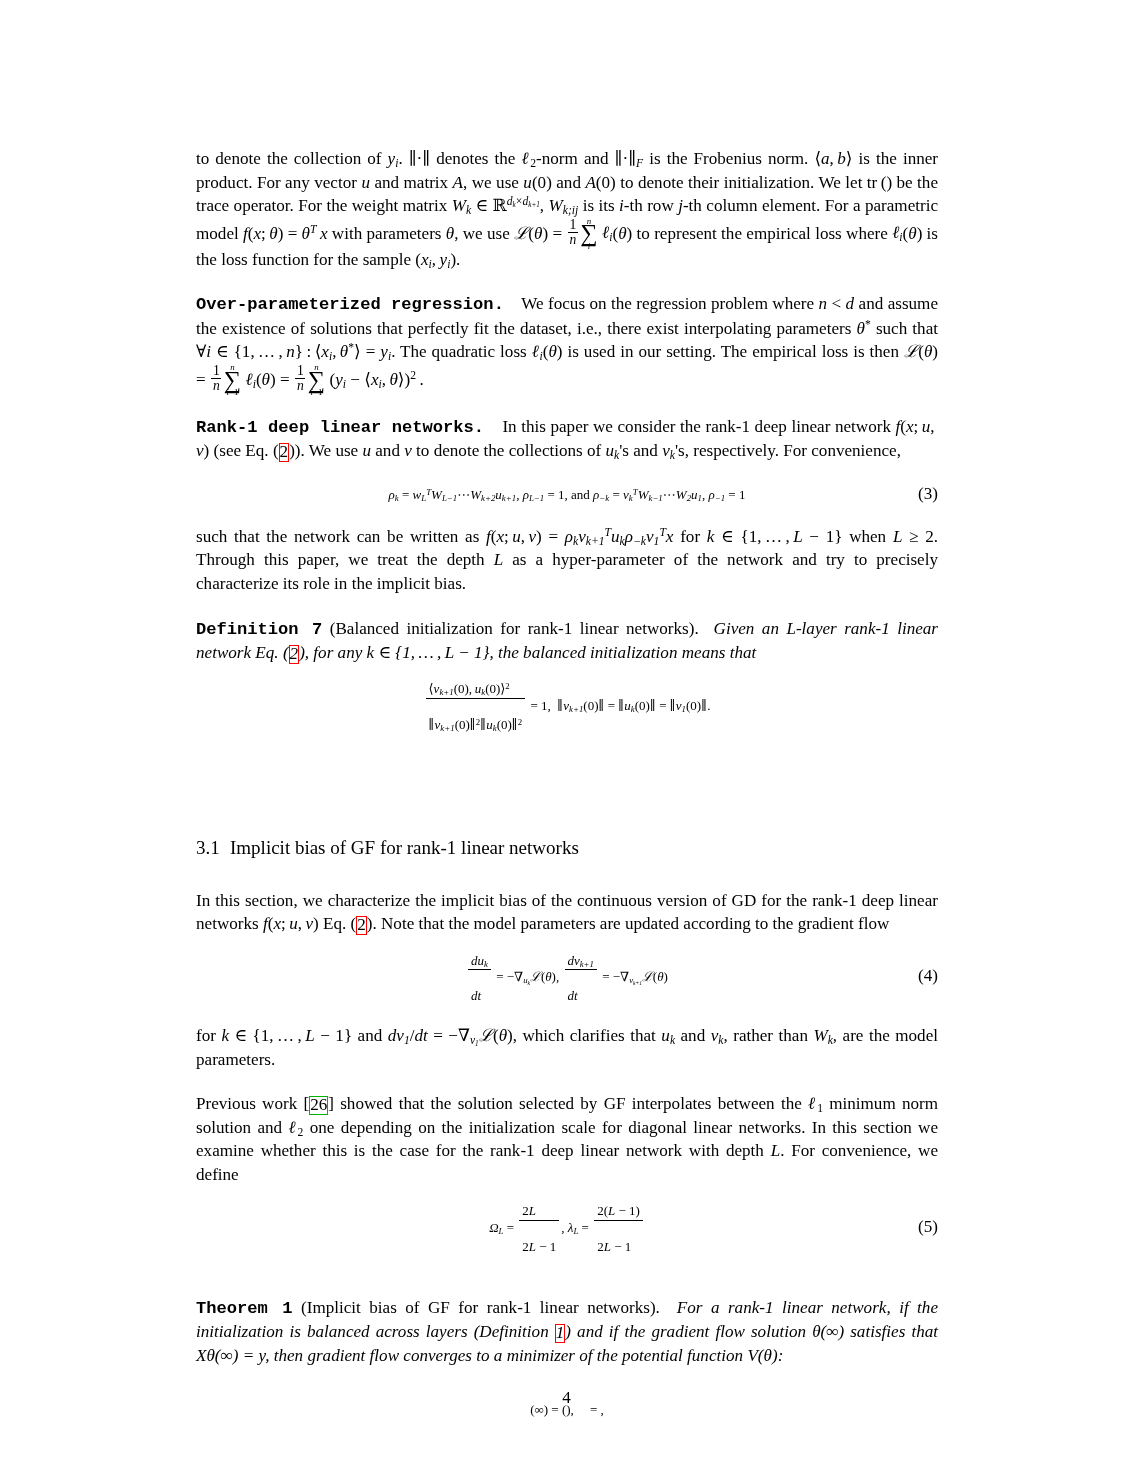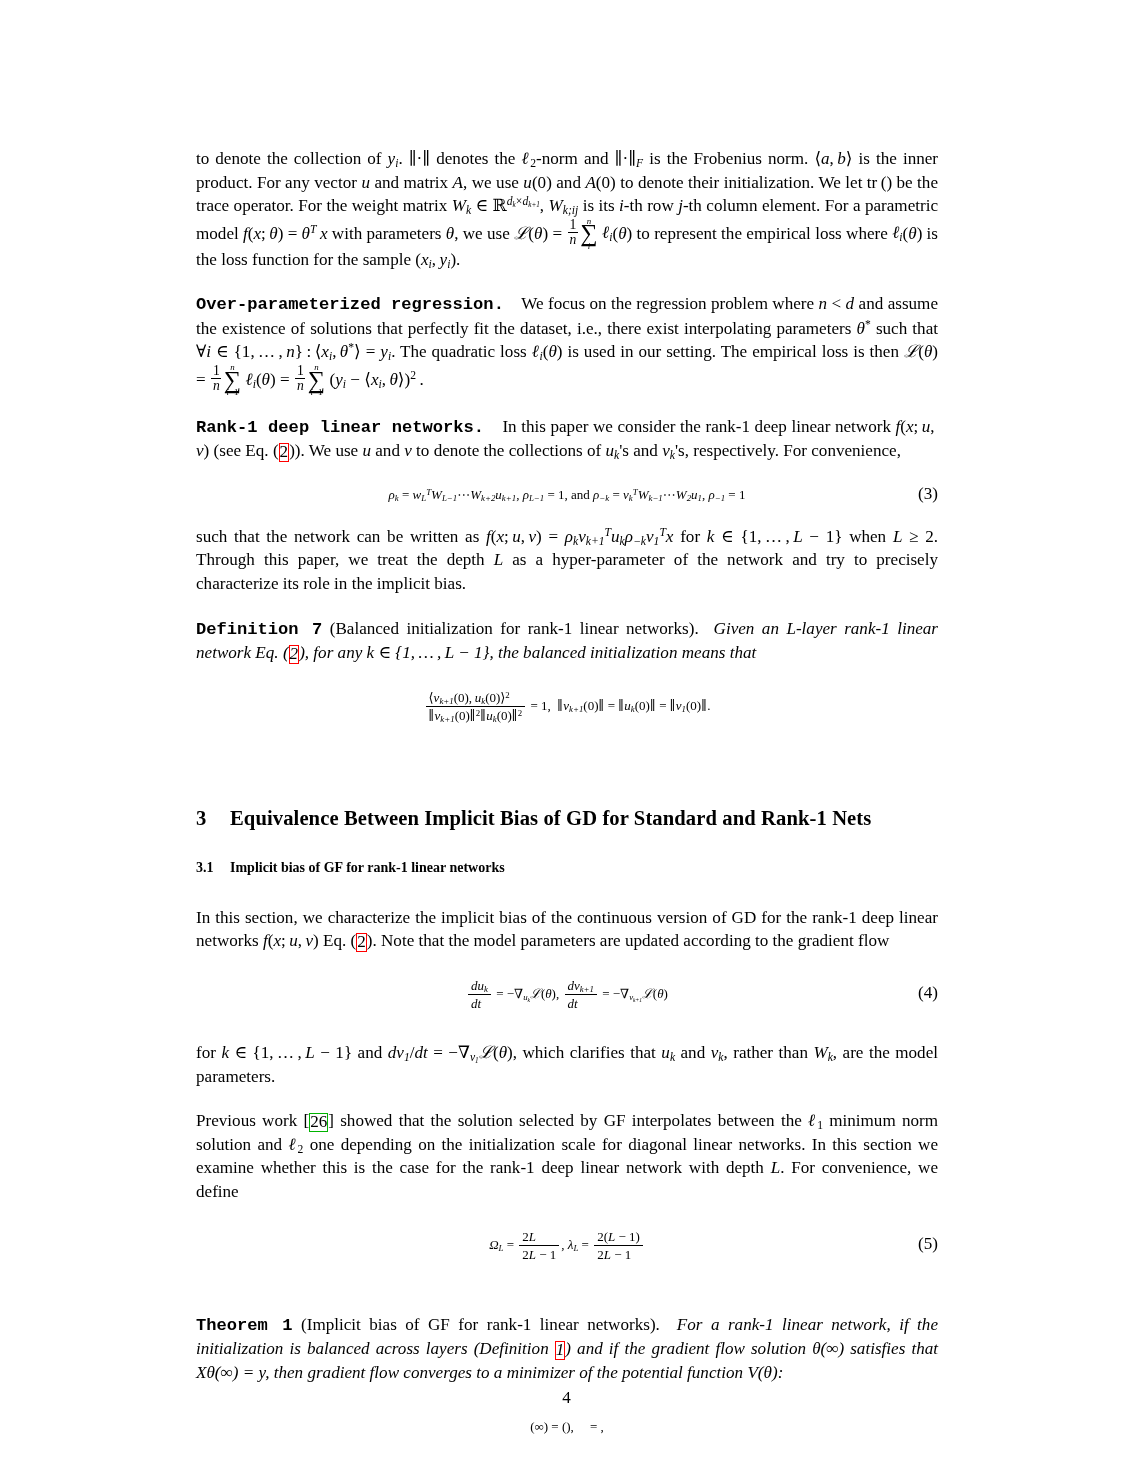--- a/index.html
+++ b/index.html
@@ -66,21 +66,21 @@
 
   
   .dfrac {
     display: inline-block;
     vertical-align: middle;
     text-align: left;
     line-height: 1.18;
     margin: 0 0.16em;
   }
   .dfrac > .num { display: block; padding: 0 0.22em 1px 0.22em; }
-  .dfrac > .den { display: block; border-top: 1px solid #000; padding: 1px 0.22em 0 0.22em; }
+  .dfrac > .den { display: block; border-top: 1px solid #000; padding: 18px 0.22em 0 0.22em; }
 
   .sumop {
     display: inline-block;
     vertical-align: -0.18em;
     text-align: center;
     line-height: 1.0;
     margin: 0 0.06em;
     position: relative;
   }
   .sumop .big { font-size: 1.42em; font-style: normal; }
@@ -122,22 +122,22 @@
 
   h2.section {
     margin: 0;
     font-size: 20.6px;
     font-weight: bold;
     letter-spacing: 0.1px;
   }
   h2.section .num { display: inline-block; width: 34px; }
   h3.subsection {
     margin: 0;
-    font-size: 14px;
-    font-weight: bold;
+    font-size: 19px;
+    font-weight: normal;
   }
   h3.subsection .num { display: inline-block; width: 34px; }
 
   .run-in { font-weight: bold; font-family: Liberation Mono, monospace; }
   .thm-it { font-style: italic; }
 
   
   .lnk {
     display: inline-block;
     border: 1.4px solid #ff0000;
@@ -257,23 +257,20 @@
         </span>
         = 1,&nbsp; ∥<span class="mi">v<sub class="ms">k+1</sub></span>(0)∥ = ∥<span class="mi">u<sub class="ms">k</sub></span>(0)∥ = ∥<span class="mi">v<sub class="ms">1</sub></span>(0)∥.
       </span>
     </div>
 
     <div style="height:28px"></div>
 
 
     <div style="height:46px"></div>
 
-    <h2 class="section">
-      <span class="num">3</span><span>Equivalence Between Implicit Bias of GD for Standard and Rank-1 Nets</span>
-    </h2>
 
     <div style="height:30px"></div>
 
     <h3 class="subsection">
       <span class="num">3.1</span><span>Implicit bias of GF for rank-1 linear networks</span>
     </h3>
 
     <div style="height:30px"></div>
 
     <p class="body-text">

